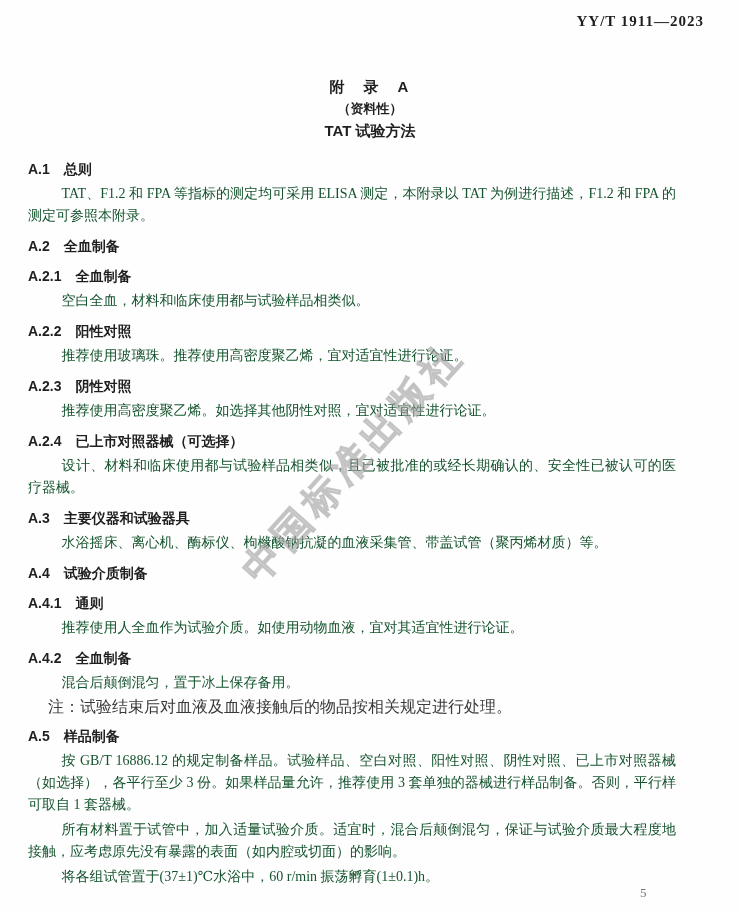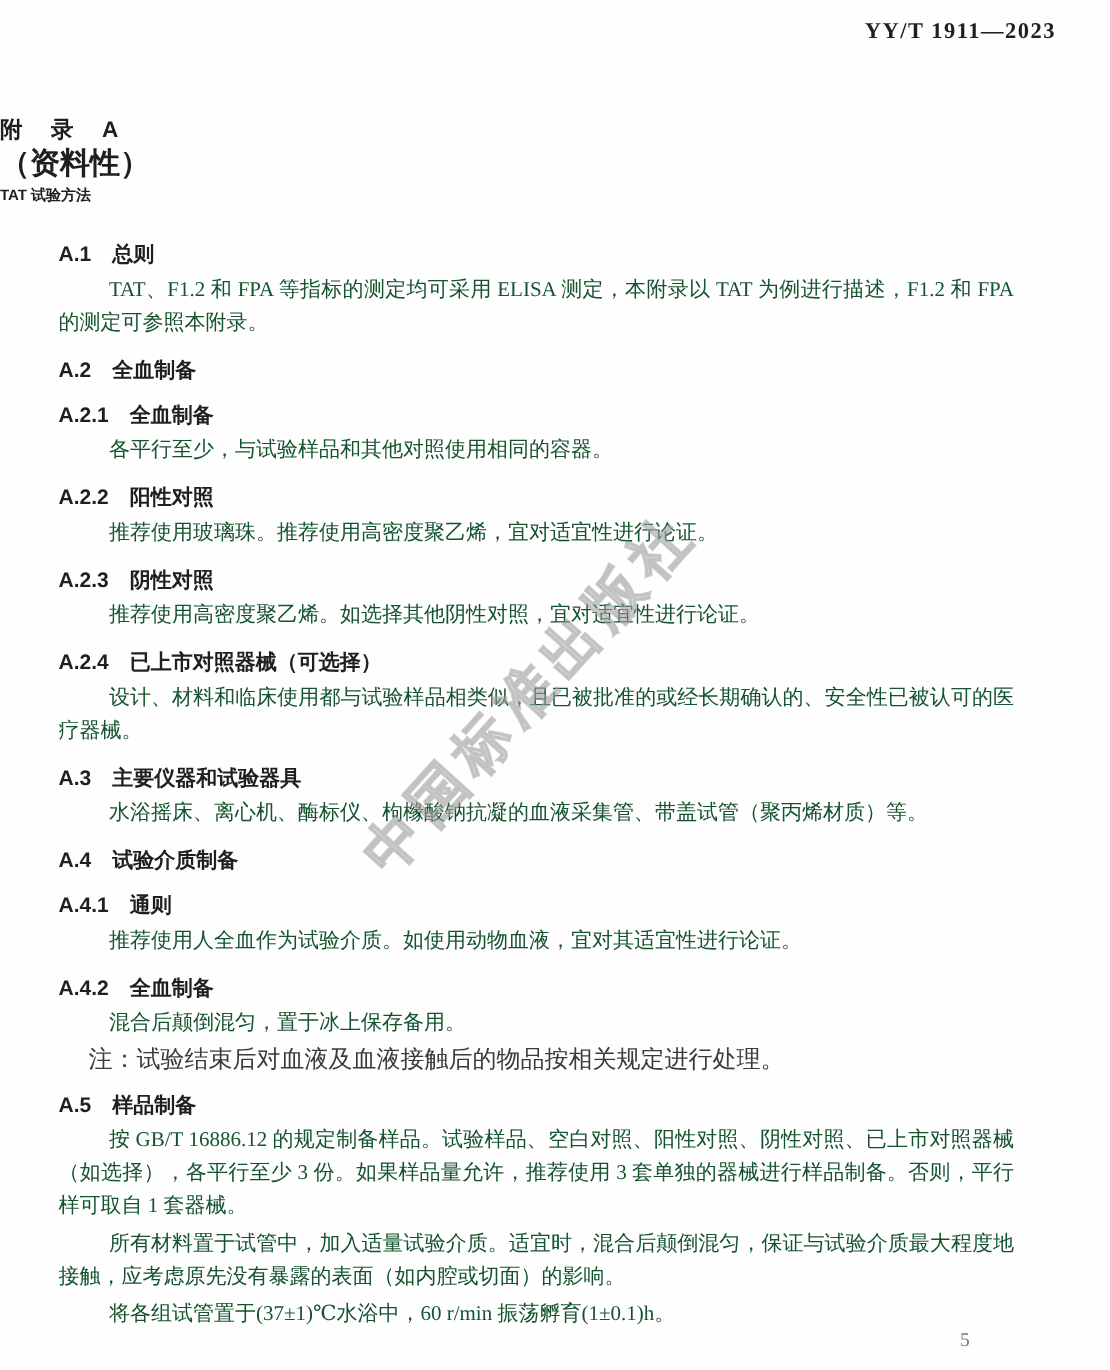--- a/index.html
+++ b/index.html
@@ -19,40 +19,40 @@
     position:absolute;
     top:13px;right:36px;
     font-family:"Liberation Serif","DejaVu Serif",serif;
     font-weight:bold;
     font-size:15px;
     letter-spacing:1px;
     color:#1f1f1f;
   }
   .title-block{
     padding-top:76px;
-    text-align:left;
+    text-align:center;
   }
   .title-line1{
     font-family:"Liberation Sans","DejaVu Sans",sans-serif;
     font-weight:bold;font-size:15px;color:#1f1f1f;
     letter-spacing:2px;
     line-height:22px;
   }
   .title-line2{
     font-family:"Liberation Sans","DejaVu Sans",sans-serif;
-    font-weight:bold;font-size:20px;color:#1f1f1f;
+    font-weight:bold;font-size:13px;color:#1f1f1f;
     line-height:22px;
   }
   .title-line3{
     font-family:"Liberation Sans","DejaVu Sans",sans-serif;
-    font-weight:bold;font-size:10px;color:#1f1f1f;
+    font-weight:bold;font-size:15px;color:#1f1f1f;
     line-height:22px;
   }
   .content{
-    margin:16px 64px 0 39px;
+    margin:16px 64px 0 28px;
     font-size:14px;
     line-height:22px;
   }
   .h2,.h3{
     font-family:"Liberation Sans","DejaVu Sans",sans-serif;
     font-weight:bold;
     font-size:14px;
     color:#1f1f1f;
     margin:8px 0 3px 0;
     line-height:22px;
@@ -104,21 +104,21 @@
     <div class="title-line1">附　录　A</div>
     <div class="title-line2">（资料性）</div>
     <div class="title-line3">TAT 试验方法</div>
   </div>
 
   <div class="content">
     <div class="h2">A.1　总则</div>
     <div class="para">TAT、F1.2 和 FPA 等指标的测定均可采用 ELISA 测定，本附录以 TAT 为例进行描述，F1.2 和 FPA 的测定可参照本附录。</div>
     <div class="h2">A.2　全血制备</div>
     <div class="h3">A.2.1　全血制备</div>
-    <div class="para">各平行至少，与试验样品和其他对照使用相同的容器。</div>
+    <div class="para">空白全血，材料和临床使用都与试验样品相类似。</div>
     <div class="h3">A.2.2　阳性对照</div>
     <div class="para">推荐使用玻璃珠。推荐使用高密度聚乙烯，宜对适宜性进行论证。</div>
     <div class="h3">A.2.3　阴性对照</div>
     <div class="para">推荐使用高密度聚乙烯。如选择其他阴性对照，宜对适宜性进行论证。</div>
     <div class="h3">A.2.4　已上市对照器械（可选择）</div>
     <div class="para">设计、材料和临床使用都与试验样品相类似，且已被批准的或经长期确认的、安全性已被认可的医疗器械。</div>
     <div class="h2">A.3　主要仪器和试验器具</div>
     <div class="para">水浴摇床、离心机、酶标仪、枸橼酸钠抗凝的血液采集管、带盖试管（聚丙烯材质）等。</div>
     <div class="h2">A.4　试验介质制备</div>
     <div class="h3">A.4.1　通则</div>

